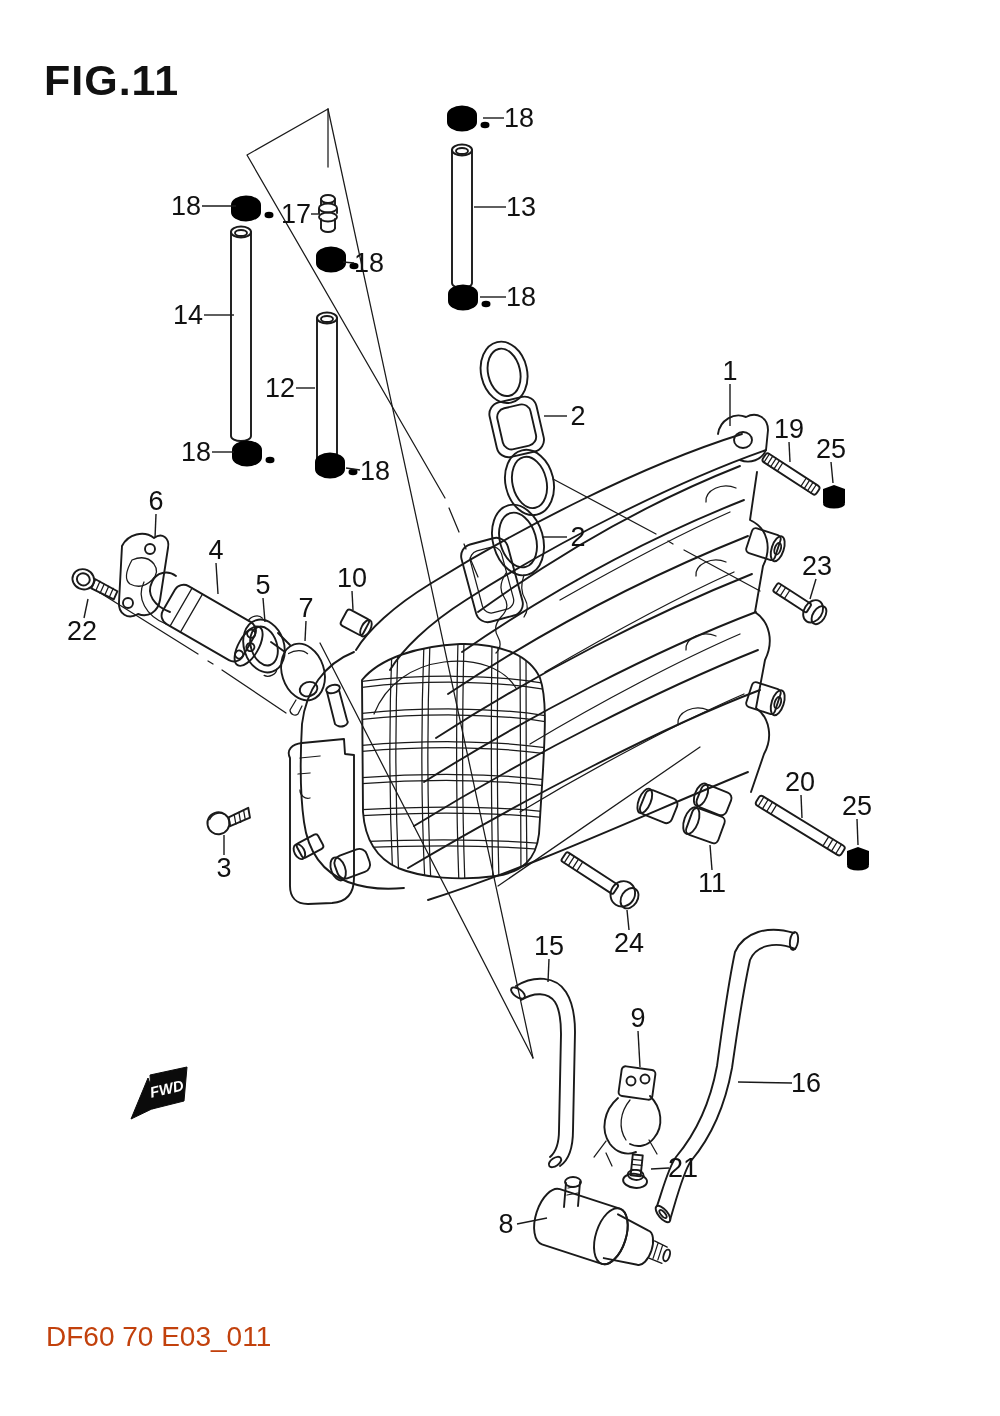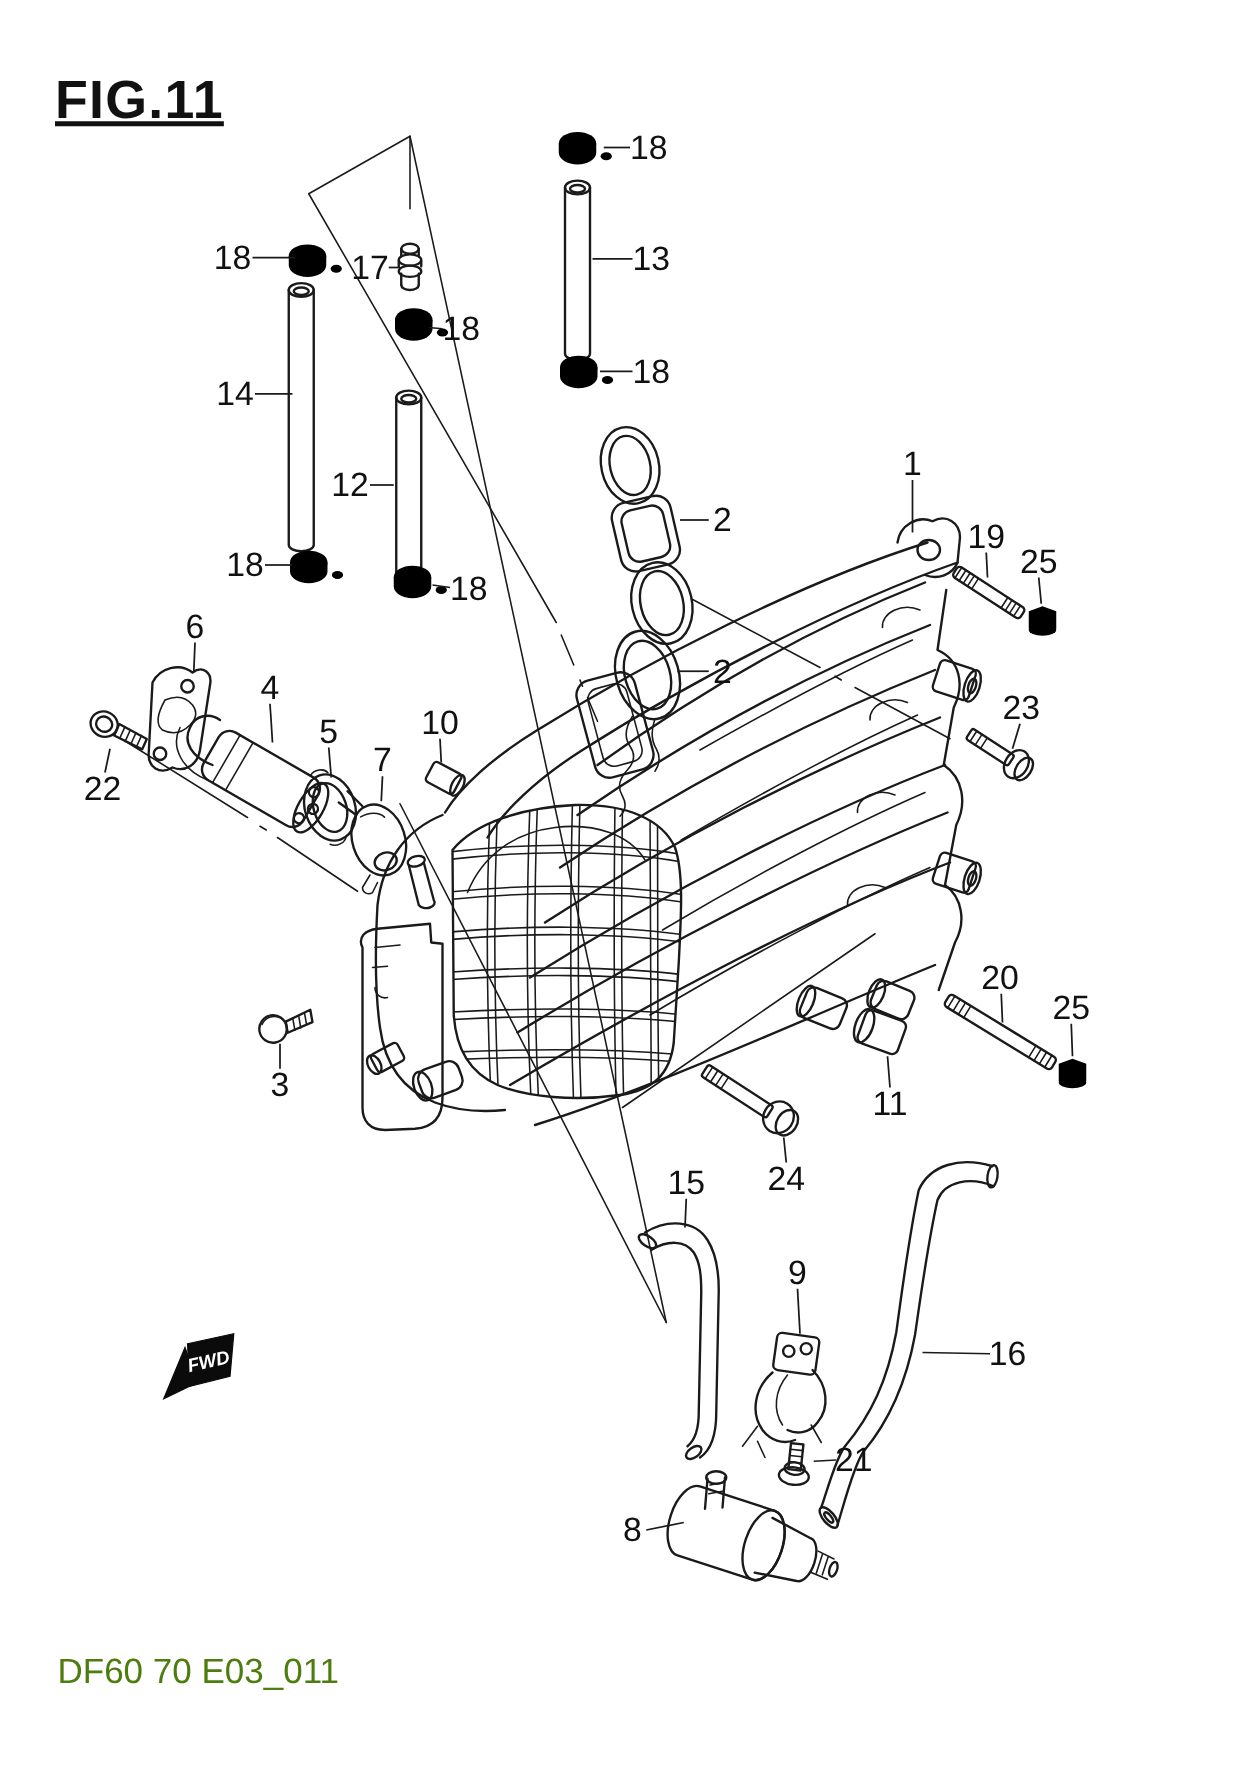--- a/index.html
+++ b/index.html
@@ -1,20 +1,20 @@
 <!DOCTYPE html>
 <html><head>
 <meta charset="utf-8">
 <style>
   html,body{margin:0;padding:0;background:#e8e8e8;}
   .page{position:relative;width:1000px;height:1416px;background:#ffffff;overflow:hidden;
         font-family:"Liberation Sans",sans-serif;color:#111;}
   .fig-title{position:absolute;left:44px;top:56px;font-size:43px;font-weight:bold;
-             letter-spacing:1px;color:#111;text-decoration:underline;}
-  .footer{position:absolute;left:46px;top:1320px;font-size:28px;line-height:1.18;color:#4d7c0f;}
+             letter-spacing:1px;color:#111;}
+  .footer{position:absolute;left:46px;top:1320px;font-size:28px;line-height:1.18;color:#c2410c;}
   svg.diagram{position:absolute;left:0;top:0;}
   svg.diagram *{vector-effect:none;}
   .art path,.art ellipse,.art rect,.art circle,.art line,.art polyline{
       fill:none;stroke:#1a1a1a;stroke-width:1.9;stroke-linecap:round;stroke-linejoin:round;}
   .art .thin path,.art path.thin,.art .thin{stroke-width:1.25;}
   .art .w2{stroke-width:2.3;}
   .leader{stroke:#1a1a1a;stroke-width:1.4;fill:none;}
   text.callout{font-size:27px;fill:#111;stroke:none;text-anchor:middle;
                font-family:"Liberation Sans",sans-serif;}
   .solid{fill:#0b0b0b;stroke:#0b0b0b;stroke-width:1;}

